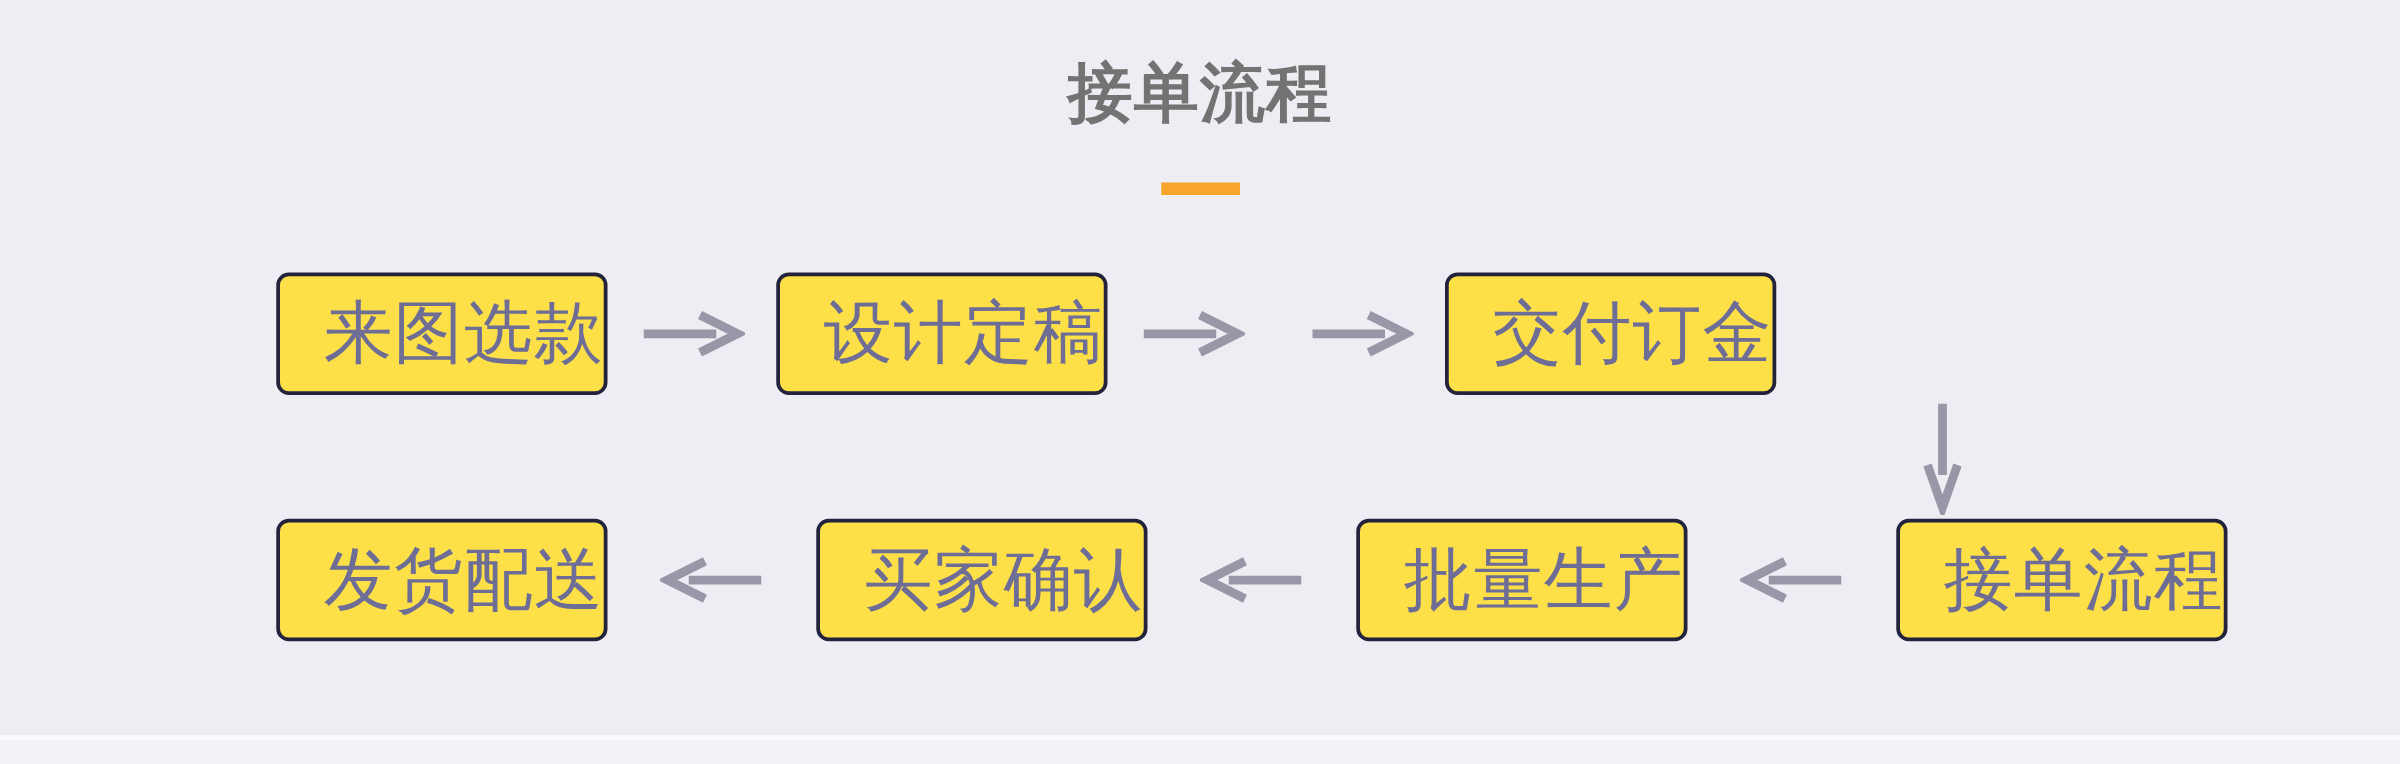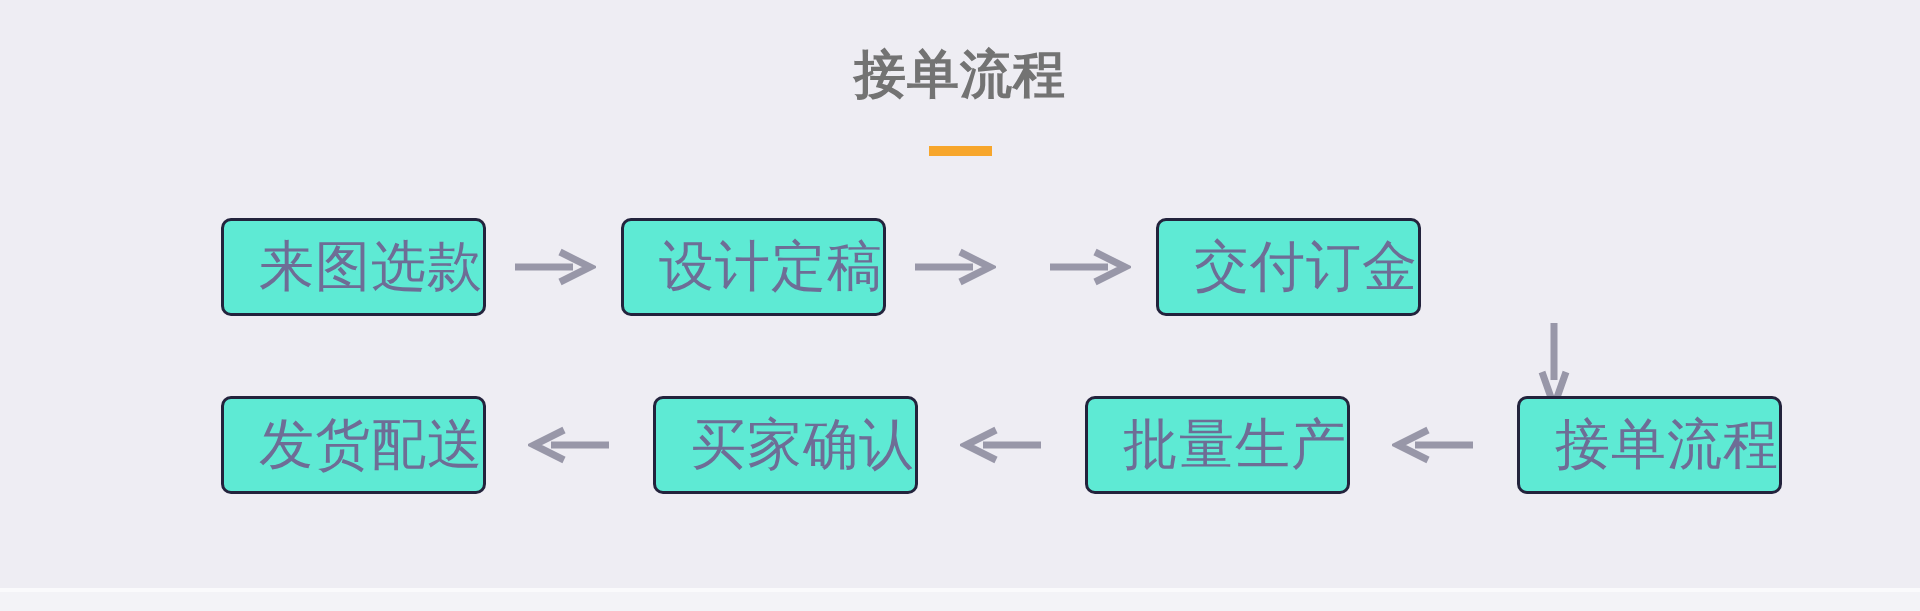--- a/index.html
+++ b/index.html
@@ -20,25 +20,25 @@
   .divider {
     position:absolute; top:146px; left:929px;
     width:63px; height:10px;
     background:#F7A62B;
   }
   .row {
     position:absolute; left:221px;
     display:flex; align-items:center;
   }
   .row1 { top:218px; }
-  .row2 { top:396px;gap:16px; }
+  .row2 { top:415px;gap:16px; }
   .fbox {
     width:265px; height:98px; box-sizing:border-box;
     border:3px solid #23233C; border-radius:10px;
-    background:#5eead4;
+    background:#fde047;
     display:flex; align-items:center; justify-content:center;
     font-size:55px; color:#6E6D96;
     letter-spacing:1px;
     flex:0 0 auto;
     padding-left:35px;
   }
   .gap {
     width:135px; height:98px;
     display:flex; align-items:center; justify-content:center;
     flex:0 0 auto;

